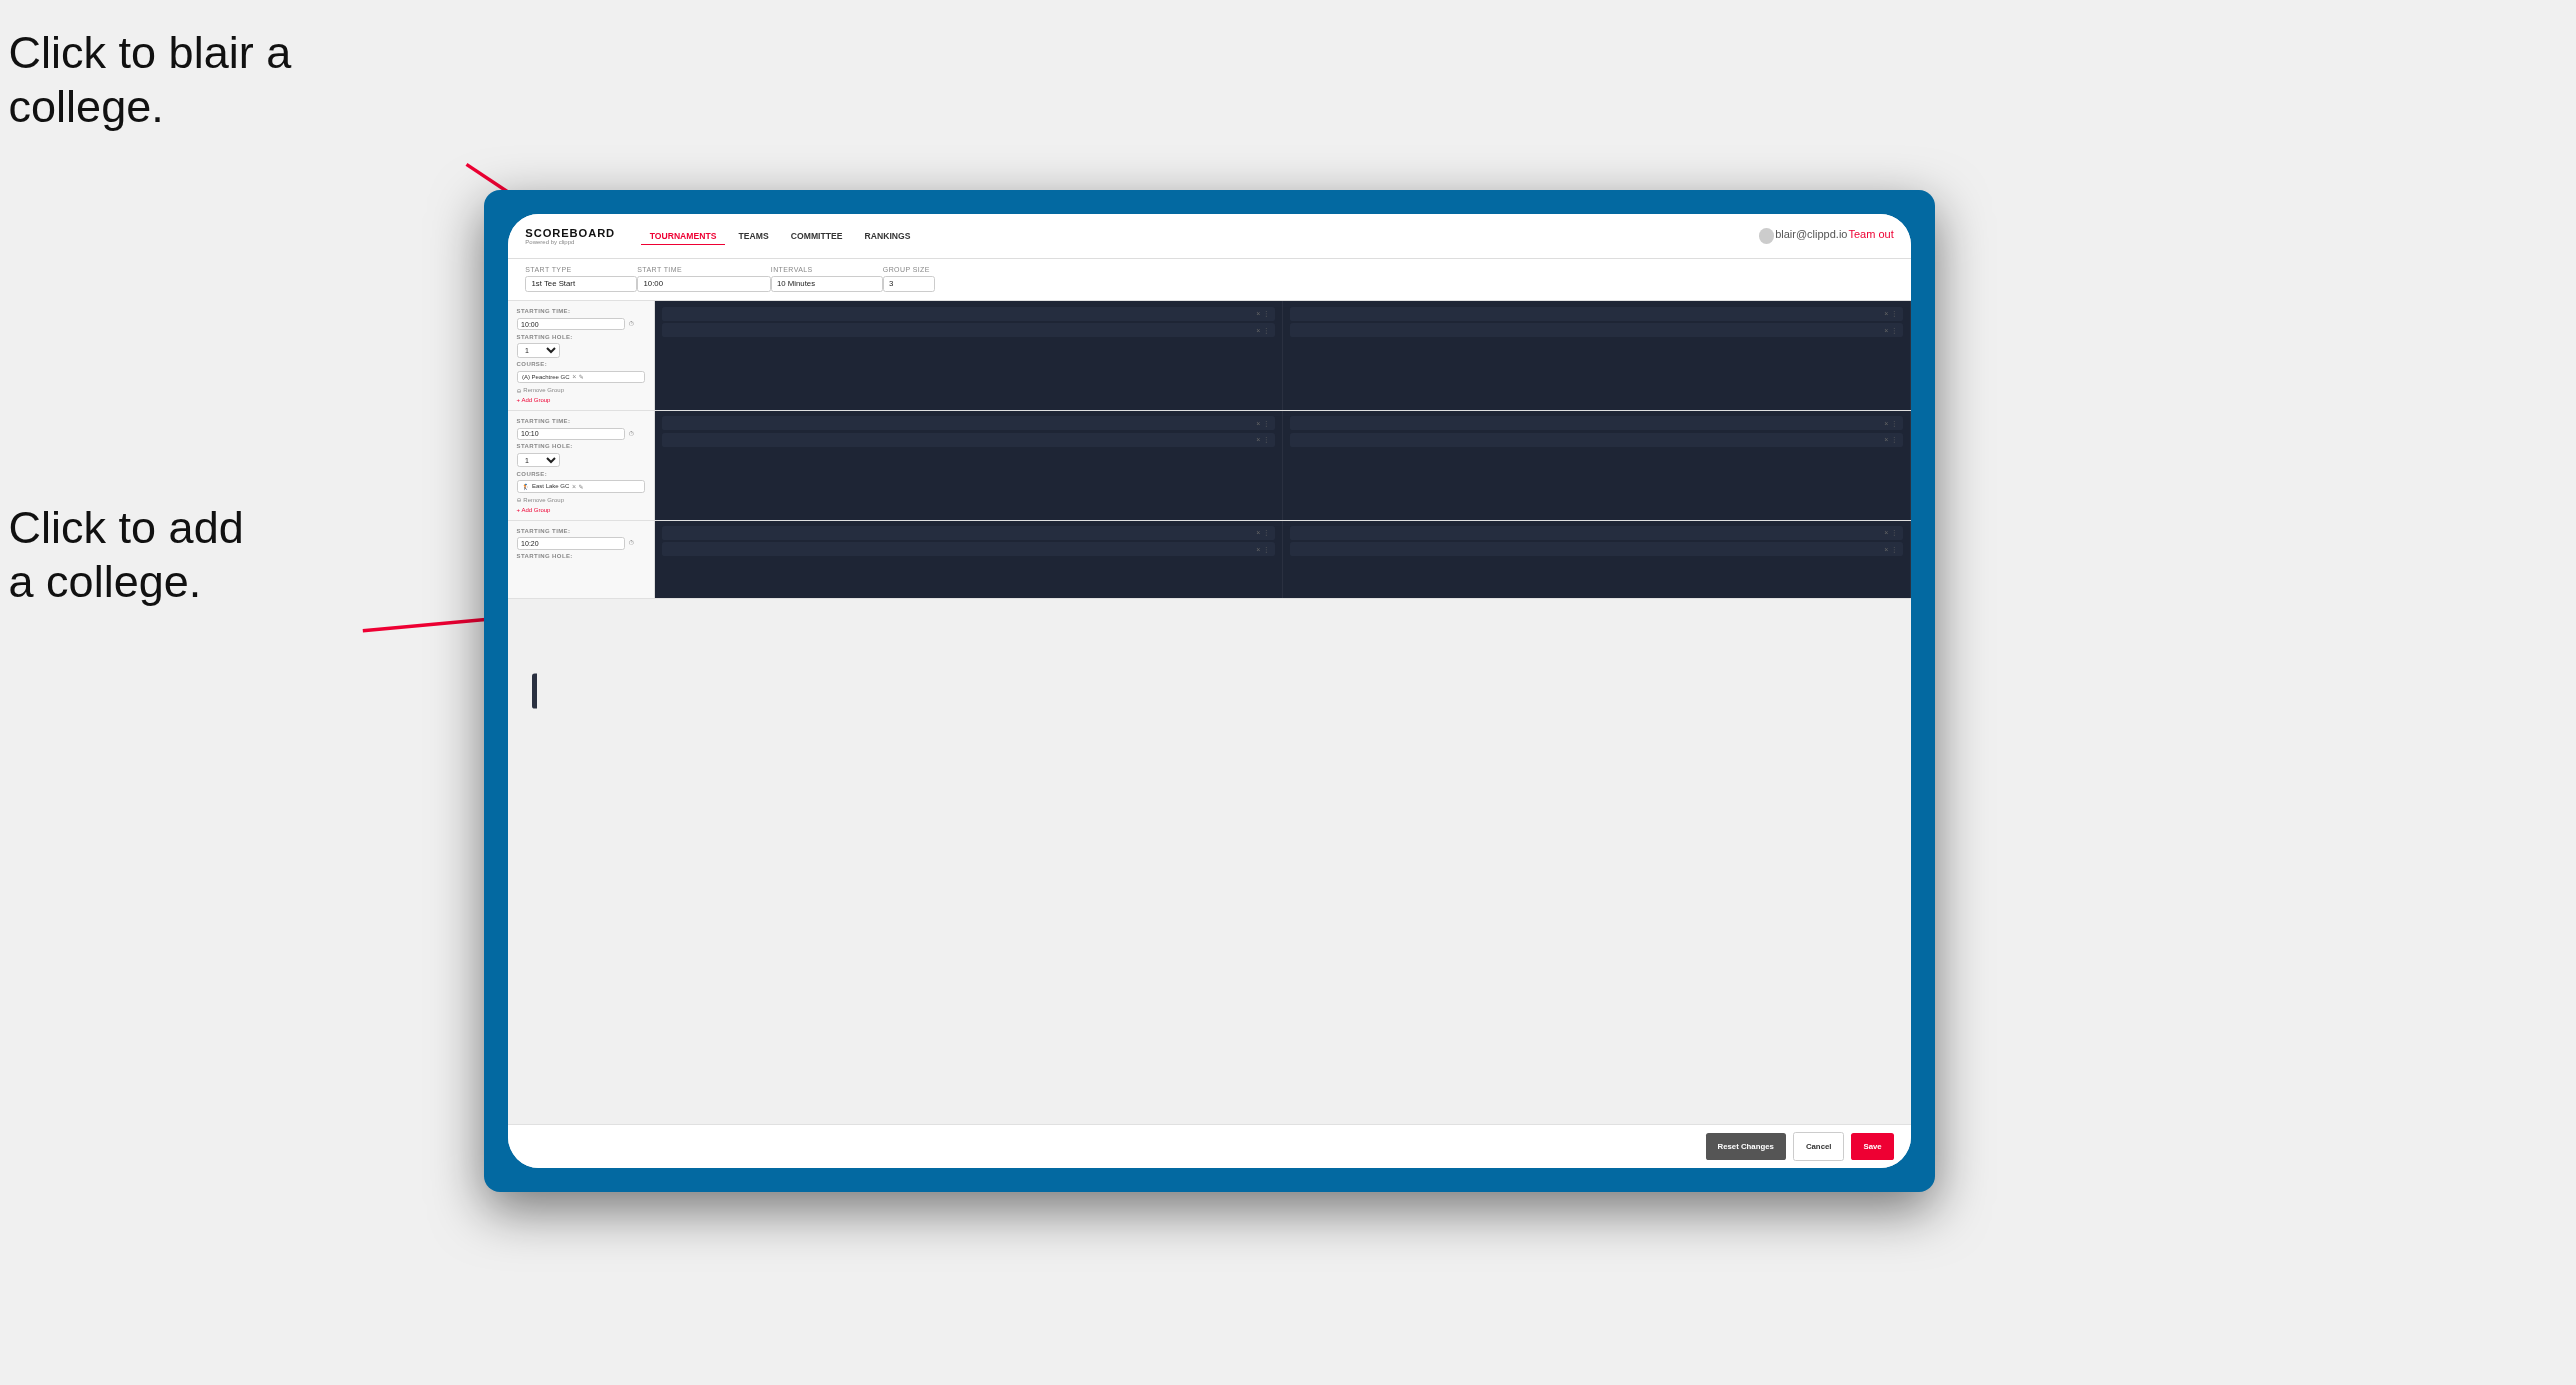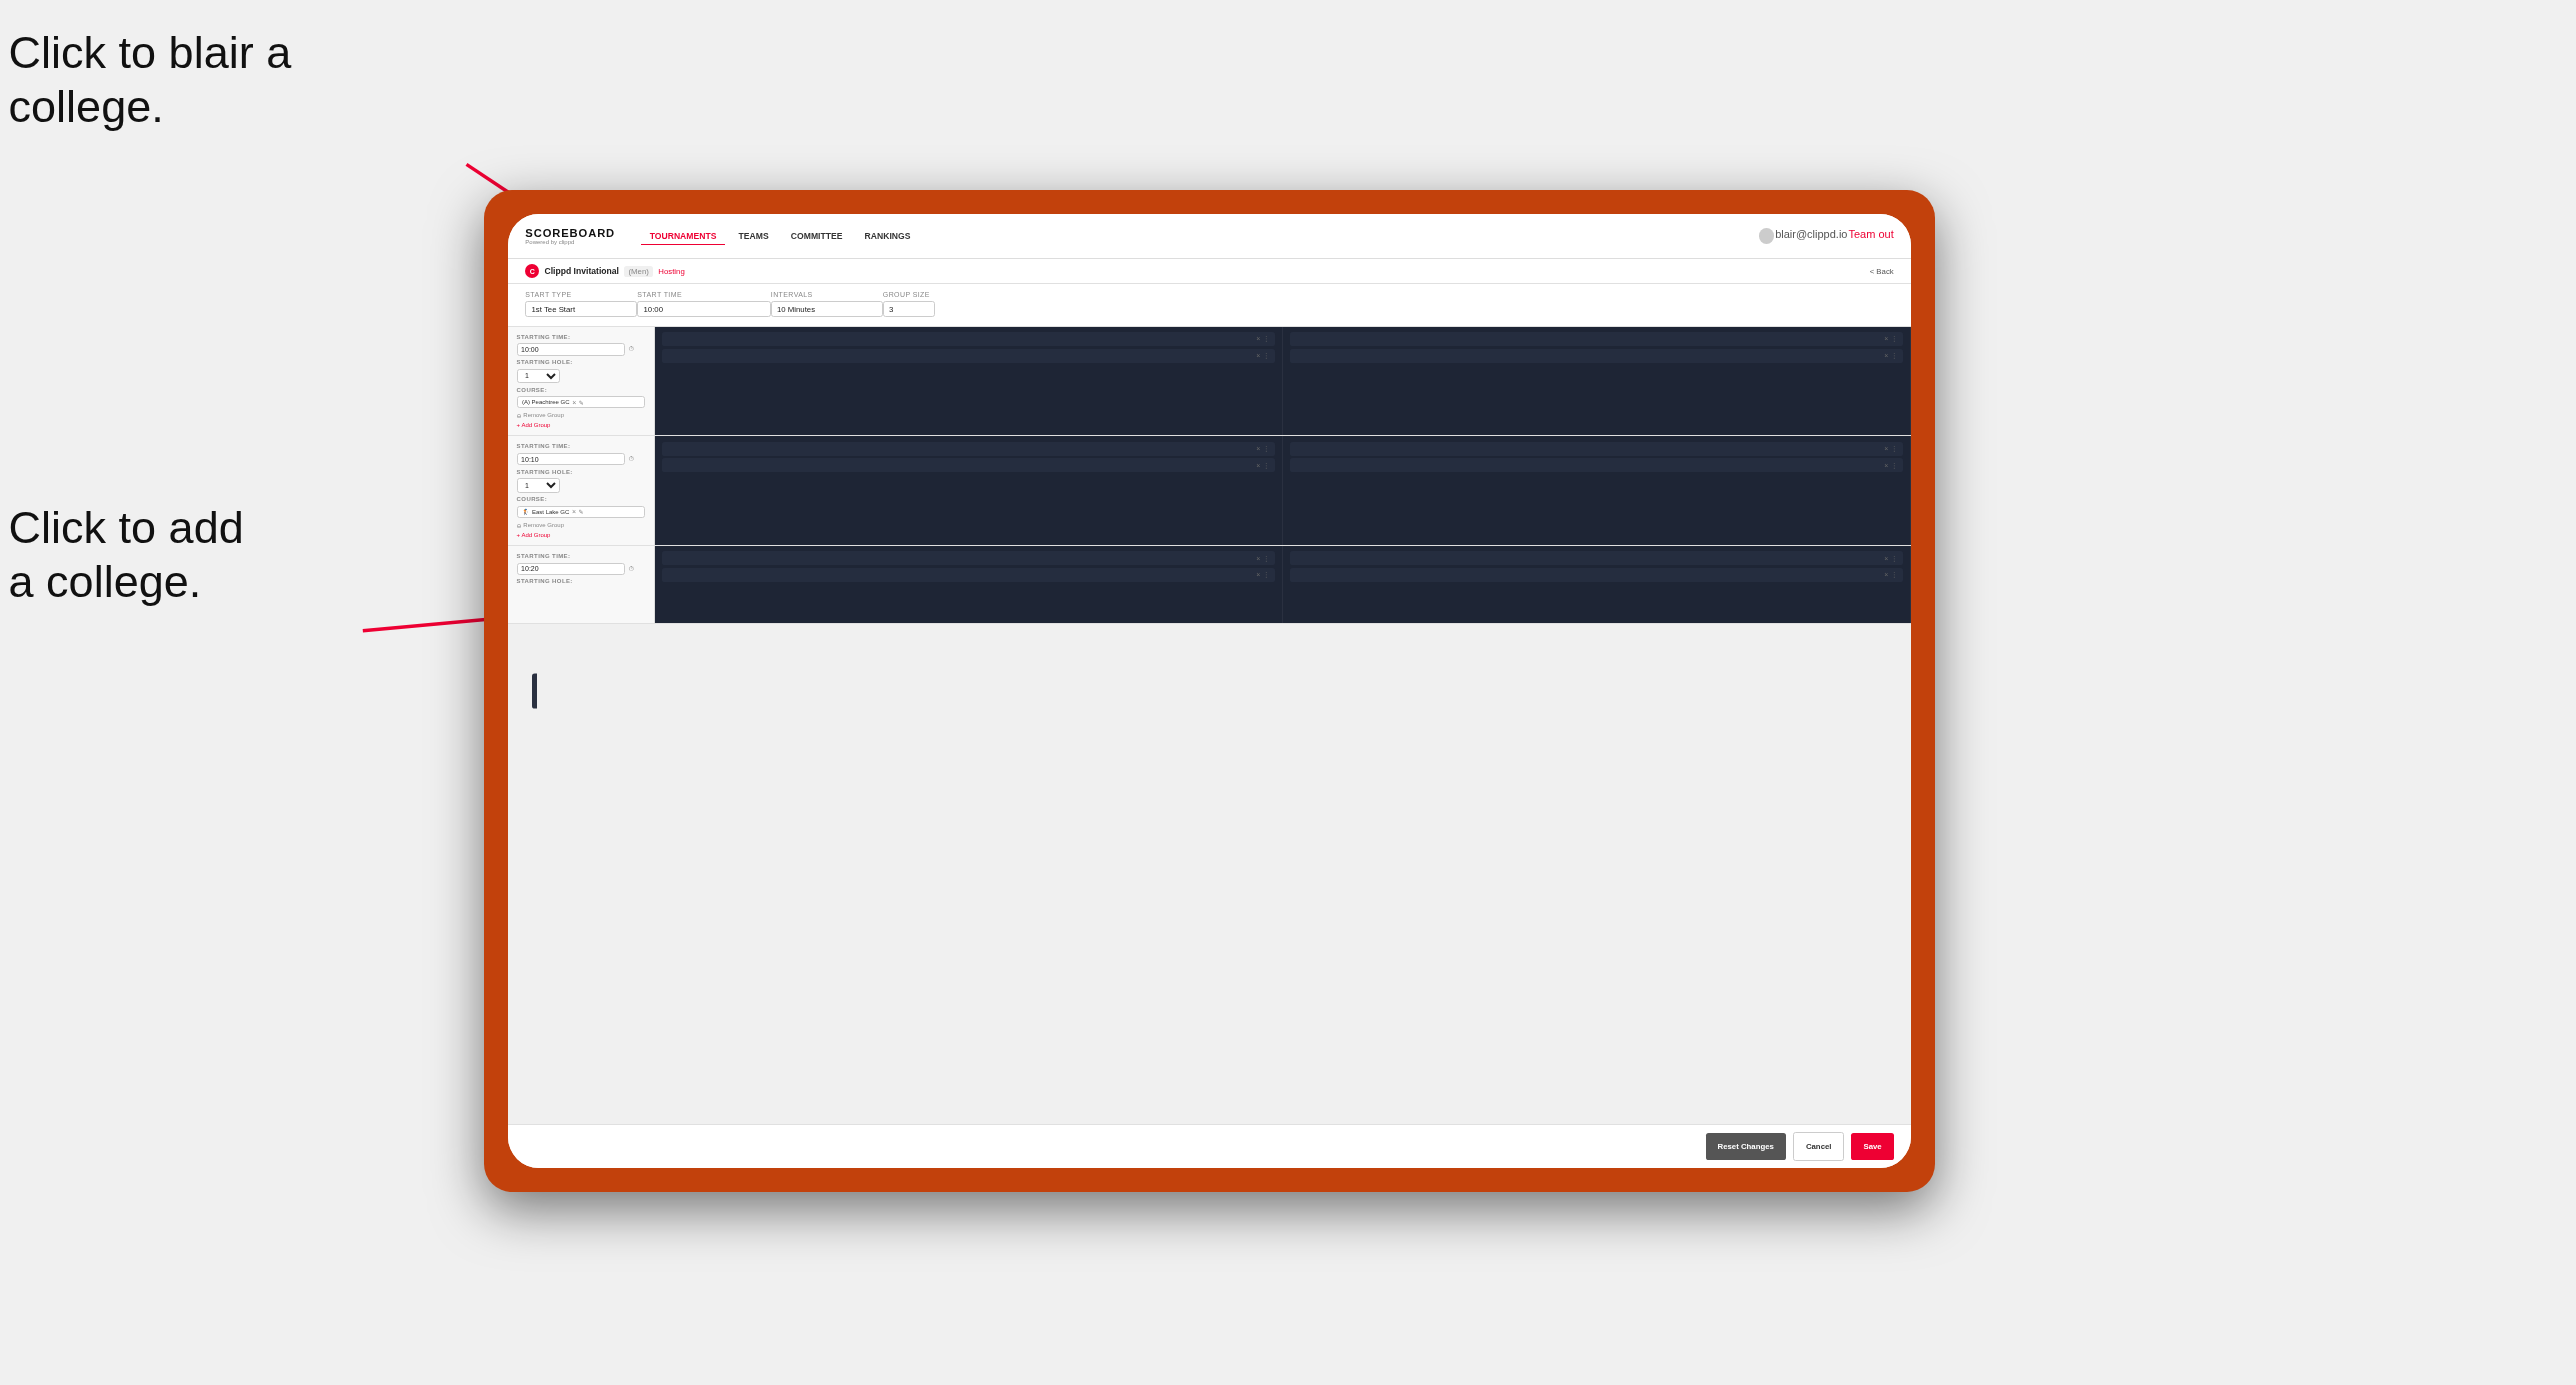--- a/index.html
+++ b/index.html
@@ -32,22 +32,22 @@
       pointer-events: none;
     }
 
     
     .tablet-frame {
       position: absolute;
       top: 190px;
       left: 484px;
       width: 1451px;
       height: 1002px;
-      background: #c2410c;
-      border-radius: 28px;
+      background: #0369a1;
+      border-radius: 16px;
       box-shadow: 0 17.3px 52px rgba(0,0,0,0.5);
       padding: 24px;
     }
     .tablet-screen {
       width: 100%;
       height: 100%;
       background: #f5f5f5;
       border-radius: 31px;
       overflow: hidden;
       position: relative;
@@ -408,27 +408,20 @@
           <span class="nav-link">COMMITTEE</span>
           <span class="nav-link">RANKINGS</span>
         </nav>
         <div class="header-right">
           <div class="user-avatar"></div>
           <span>blair@clippd.io</span>
           <span style="color:#e03;cursor:pointer;">Team out</span>
         </div>
       </div>
 
-      <div class="breadcrumb-bar">
-        <div class="breadcrumb-logo">C</div>
-        <span class="breadcrumb-text">Clippd Invitational</span>
-        <span class="breadcrumb-badge">(Men)</span>
-        <span class="breadcrumb-hosting">Hosting</span>
-        <span class="breadcrumb-back">&lt; Back</span>
-      </div>
 
       <div class="controls-bar">
         <div class="controls-row">
           <div class="control-group">
             <label class="control-label">Start Type</label>
             <select class="control-select">
               <option>1st Tee Start</option>
             </select>
           </div>
           <div class="control-group">

